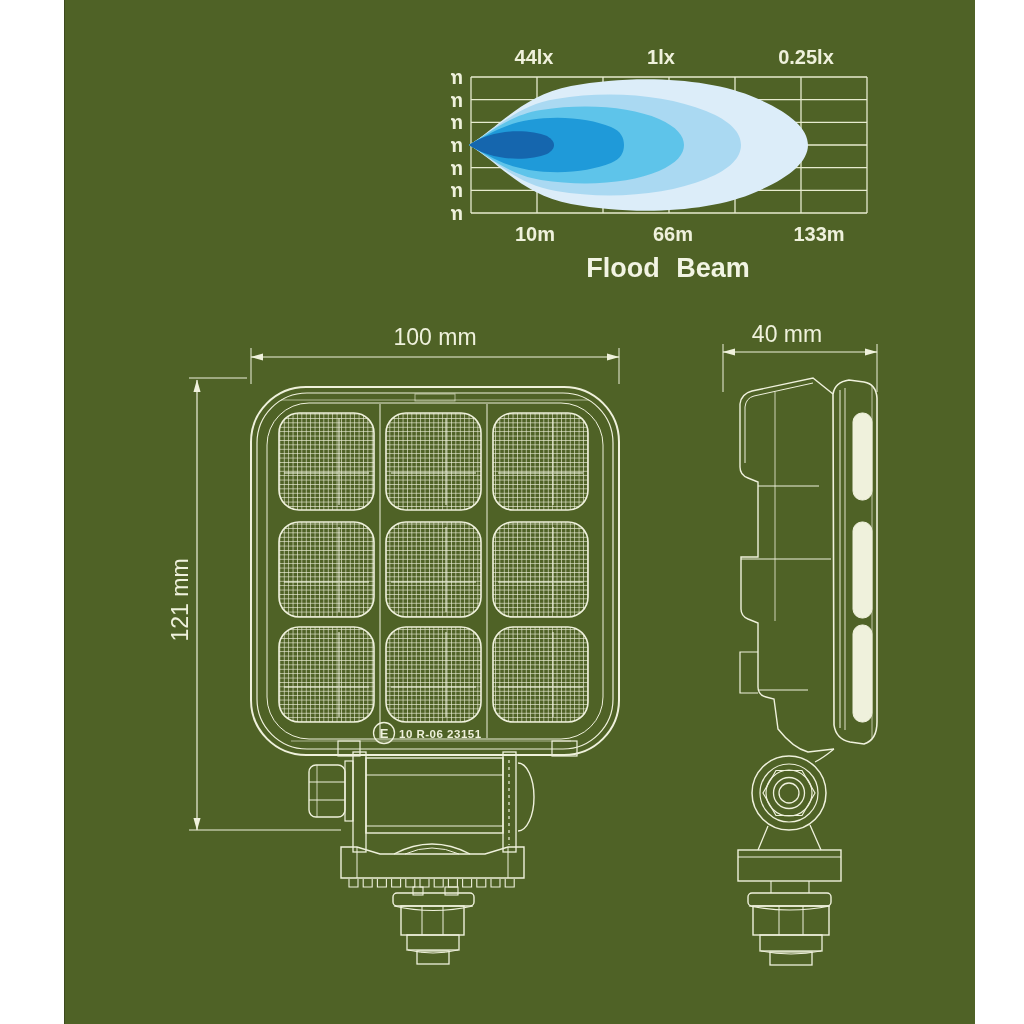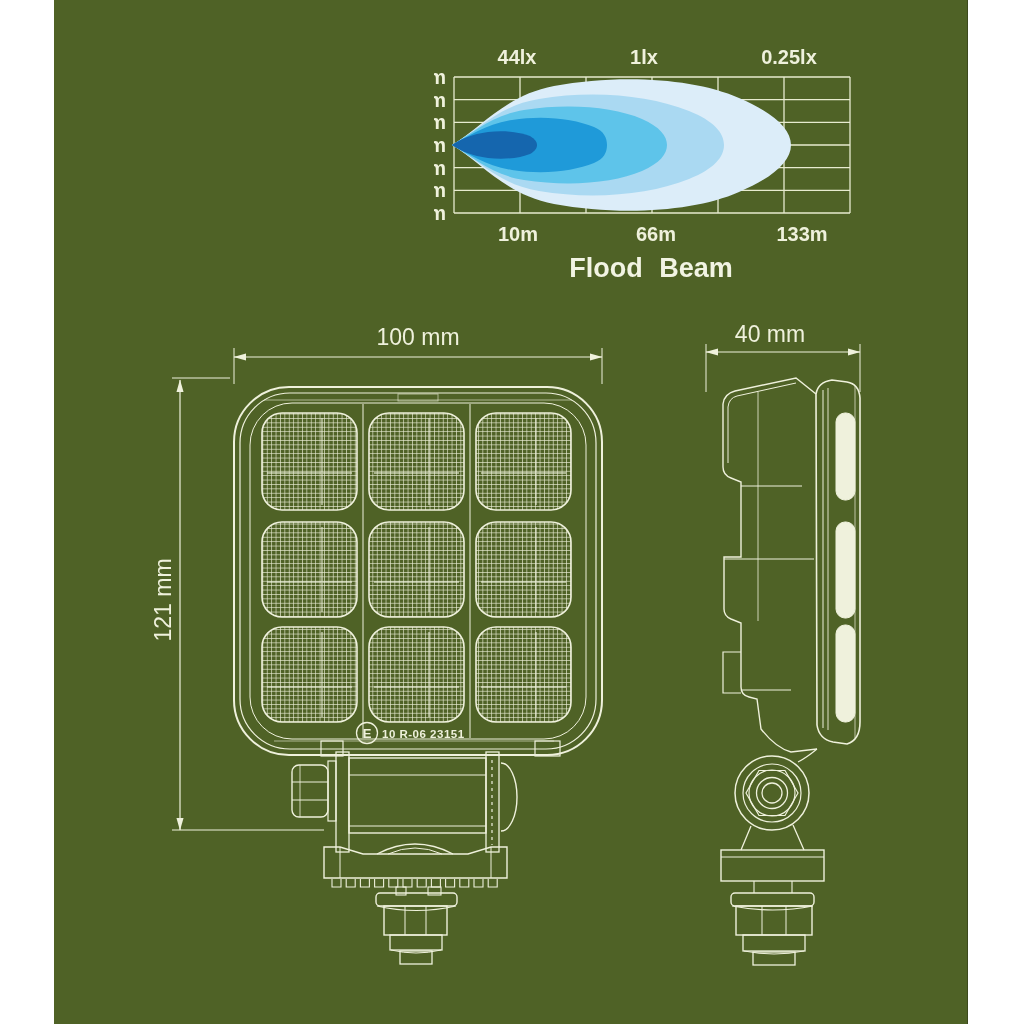--- a/index.html
+++ b/index.html
@@ -1,18 +1,18 @@
 <!DOCTYPE html>
 <html><head>
 <meta charset="utf-8">
 <style>
   html,body{margin:0;padding:0;background:#ffffff;}
   .stage{position:relative;width:1024px;height:1024px;background:#ffffff;overflow:hidden;
          font-family:"Liberation Sans",sans-serif;}
-  .panel{position:absolute;left:47px;top:0;width:921px;height:1024px;background:#4f6226;
+  .panel{position:absolute;left:64px;top:0;width:921px;height:1024px;background:#4f6226;
          border-left:1px solid #3c491d;border-right:1px solid #3c491d;box-sizing:border-box;}
   svg{position:absolute;display:block;}
   .chart-svg{left:386px;top:40px;}
   .front-svg{left:96px;top:310px;}
   .side-svg{left:636px;top:310px;}
   .lbl{fill:#eff1dc;font-family:"Liberation Sans",sans-serif;font-weight:700;font-size:20px;}
   .dimlbl{fill:#eff1dc;font-family:"Liberation Sans",sans-serif;font-weight:500;font-size:23px;}
   .titlelbl{fill:#f2f4e3;font-family:"Liberation Sans",sans-serif;font-weight:700;font-size:27px;word-spacing:9px;}
   .ecelbl{fill:#eff1dc;font-family:"Liberation Sans",sans-serif;font-weight:600;font-size:11.5px;letter-spacing:.5px;}
   .eceE{fill:#eff1dc;font-family:"Liberation Sans",sans-serif;font-weight:700;font-size:13px;}

